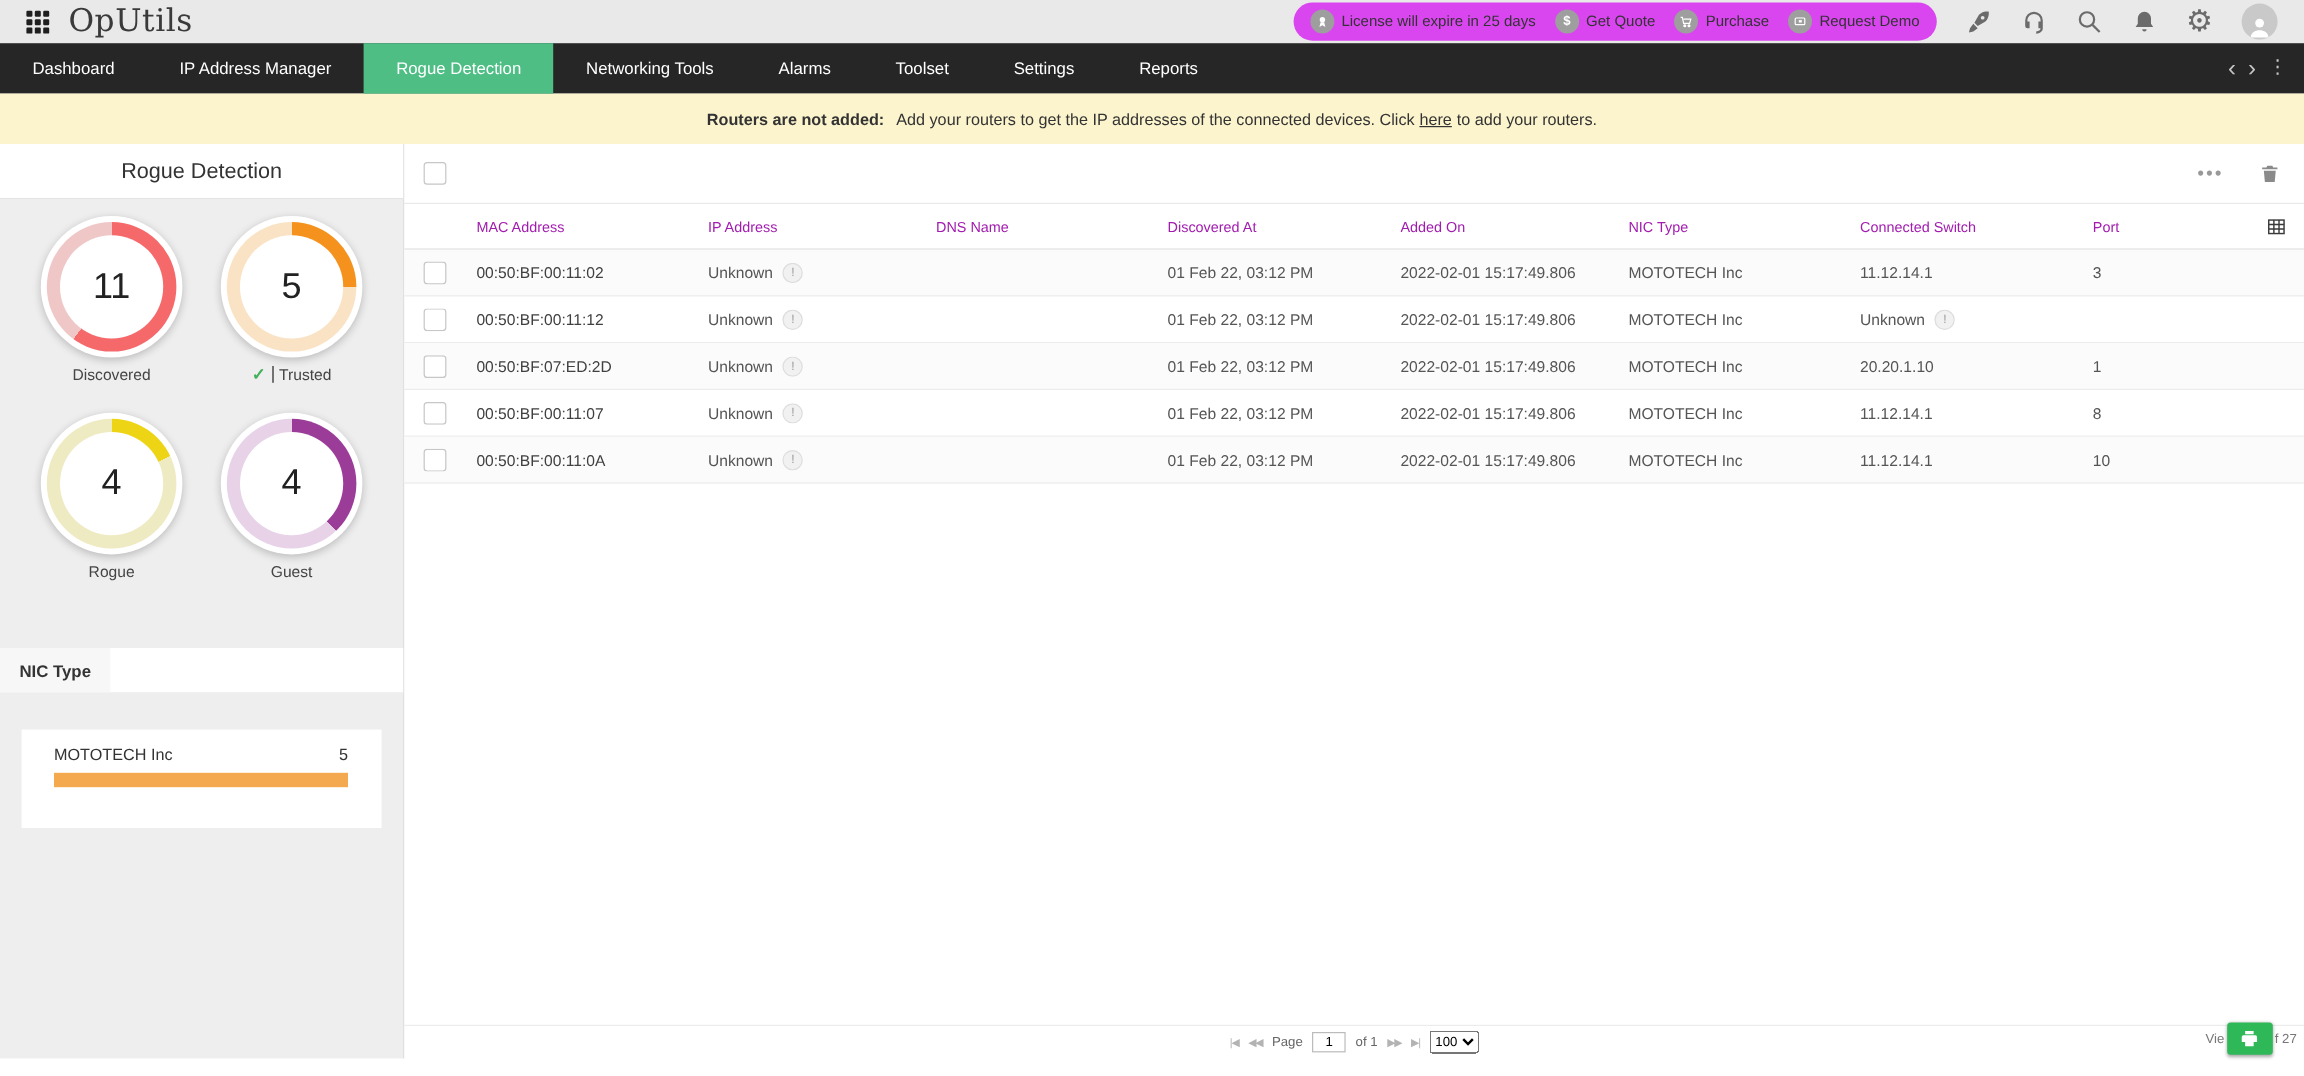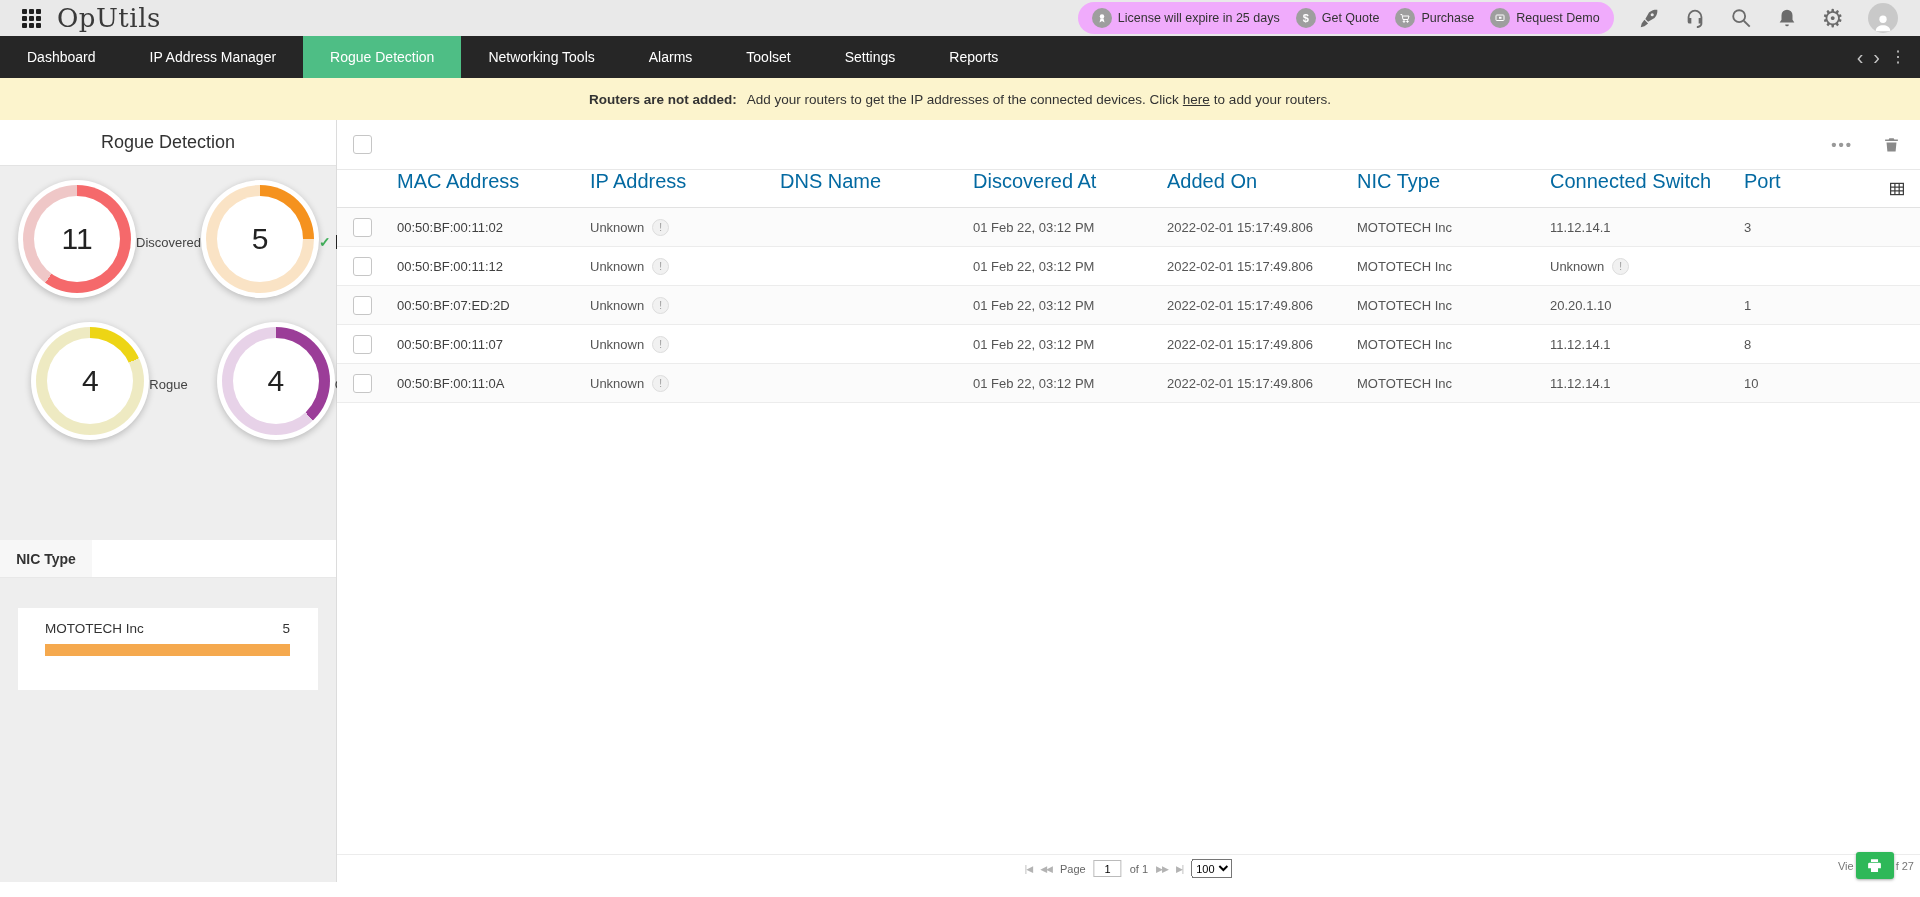--- a/index.html
+++ b/index.html
@@ -4,21 +4,21 @@
 <style>
   *{box-sizing:border-box;margin:0;padding:0}
   html,body{width:1920px;height:897px;overflow:hidden}
   body{font-family:"Liberation Sans",sans-serif;background:#fff;color:#333}
 
   
   .header{height:36px;background:#e9e9e9;display:flex;align-items:center;padding:0 22px}
   .grid-icon{display:grid;grid-template-columns:repeat(3,5px);gap:2px;cursor:pointer}
   .grid-icon i{width:5px;height:5px;background:#1f1f1f;border-radius:1px}
   .logo{font-family:"DejaVu Serif",serif;font-size:26px;color:#3a3a3a;margin-left:16px;letter-spacing:.5px}
-  .pill{margin-left:auto;background:#f0abfc;border-radius:17px;height:32px;display:flex;align-items:center;gap:16px;padding:0 14px;font-size:12.5px;color:#333;white-space:nowrap}
+  .pill{margin-left:auto;background:#d946ef;border-radius:17px;height:32px;display:flex;align-items:center;gap:16px;padding:0 14px;font-size:12.5px;color:#333;white-space:nowrap}
   .pill-item{display:flex;align-items:center;gap:6px;cursor:pointer}
   .picon{width:20px;height:20px;border-radius:50%;background:#9e9e9e;display:flex;align-items:center;justify-content:center;color:#fff;font-size:11px;font-weight:bold;flex-shrink:0}
   .picon svg{width:12px;height:12px}
   .hicons{display:flex;align-items:center;gap:24px;margin-left:24px;color:#6b6b6b}
   .hicons svg{width:22px;height:22px;fill:#6b6b6b}
   .hicons .stroke{fill:none;stroke:#6b6b6b;stroke-width:2}
   .gear{font-size:25px;color:#6b6b6b;line-height:1}
   .avatar{width:30px;height:30px;border-radius:50%;background:#c9c9c9;display:flex;align-items:flex-end;justify-content:center;overflow:hidden}
   .avatar svg{width:22px;height:22px;fill:#fff}
 
@@ -34,42 +34,42 @@
   .banner b{margin-right:10px}
   .banner a{color:#333;text-decoration:underline;cursor:pointer;margin:0 4px}
 
   
   .bodywrap{display:flex;height:762px}
 
   
   .sidebar{width:337px;background:#eee;border-right:1px solid #dcdcdc;position:relative;flex-shrink:0}
   .side-title{height:46px;background:#fff;border-bottom:1px solid #e3e3e3;display:flex;align-items:center;justify-content:center;font-size:18px;color:#333}
   .charts{display:grid;grid-template-columns:1fr 1fr;padding:14px 18px 0;justify-items:center;row-gap:24px}
-  .chart{display:flex;flex-direction:row;align-items:center}
+  .chart{display:flex;flex-direction:column;align-items:center}
   .donut{width:118px;height:118px;border-radius:50%;background:#fff;box-shadow:0 2px 7px rgba(0,0,0,.22);position:relative}
   .ring{position:absolute;inset:5px;border-radius:50%}
   .hole{position:absolute;inset:16px;border-radius:50%;background:#fff;display:flex;align-items:center;justify-content:center;font-size:30px;color:#222}
   .chart-label{margin-top:6px;font-size:13px;color:#444;display:flex;align-items:center;gap:5px;height:16px}
   .check{color:#43b05c;font-weight:bold;font-size:14px}
   .caret{width:1px;height:14px;background:#222}
   .nic-row{position:absolute;top:420px;left:0;right:0;height:38px;background:#fff;display:flex;border-bottom:1px solid #e8e8e8}
   .nic-tab{width:92px;background:#f7f7f7;display:flex;align-items:center;justify-content:center;font-size:14px;font-weight:bold;color:#333;cursor:pointer}
   .nic-card{position:absolute;top:488px;left:18px;width:300px;height:82px;background:#fff;padding:13px 28px 0 27px}
   .nic-line{display:flex;justify-content:space-between;font-size:13.5px;color:#333;margin-bottom:8px}
   .nic-bar{height:12px}
 
   
   .main{flex:1;display:flex;flex-direction:column;background:#fff;position:relative;min-width:0}
   .toolbar{height:50px;display:flex;align-items:center;border-bottom:1px solid #e8e8e8;padding:0 20px 0 16px}
   .cb{width:19px;height:19px;border:1px solid #c6c6c6;border-radius:3px;background:#fff;cursor:pointer;flex-shrink:0}
   .toolbar-right{margin-left:auto;display:flex;align-items:center;gap:30px;color:#8a8a8a}
   .dots{letter-spacing:2px;font-weight:bold;font-size:15px;color:#999;cursor:pointer}
   .toolbar-right svg{width:17px;height:17px;fill:#8a8a8a;cursor:pointer}
 
-  .thead{height:38px;display:flex;align-items:flex-start;font-size:20px;color:#0369a1;border-bottom:1px solid #e2e2e2;position:relative}
+  .thead{height:38px;display:flex;align-items:center;font-size:12px;color:#a21caf;border-bottom:1px solid #e2e2e2;position:relative}
   .trow{height:39px;display:flex;align-items:center;font-size:13px;color:#555;border-bottom:1px solid #ececec}
   #tbody .trow:nth-child(odd){background:#fbfbfb}
   .cell{padding-right:8px;overflow:hidden;white-space:nowrap;display:flex;align-items:center}
   .c-cb{width:60px;padding-left:16px}
   .c-mac{width:193px}.c-ip{width:190px}.c-dns{width:193px}.c-disc{width:194px}
   .c-added{width:190px}.c-nic{width:193px}.c-sw{width:194px}.c-port{width:100px}.c-x{flex:1}
   .mac{color:#404040;cursor:pointer}
   .info{display:inline-flex;width:17px;height:17px;border-radius:50%;background:#f1f1f1;border:1px solid #ddd;color:#9a9a9a;font-size:10px;align-items:center;justify-content:center;margin-left:8px;flex-shrink:0;cursor:pointer}
   .grid-btn{position:absolute;right:14px;top:10px;cursor:pointer}
   .grid-btn svg{width:18px;height:18px;stroke:#3a3a3a;fill:none;stroke-width:1.6}

